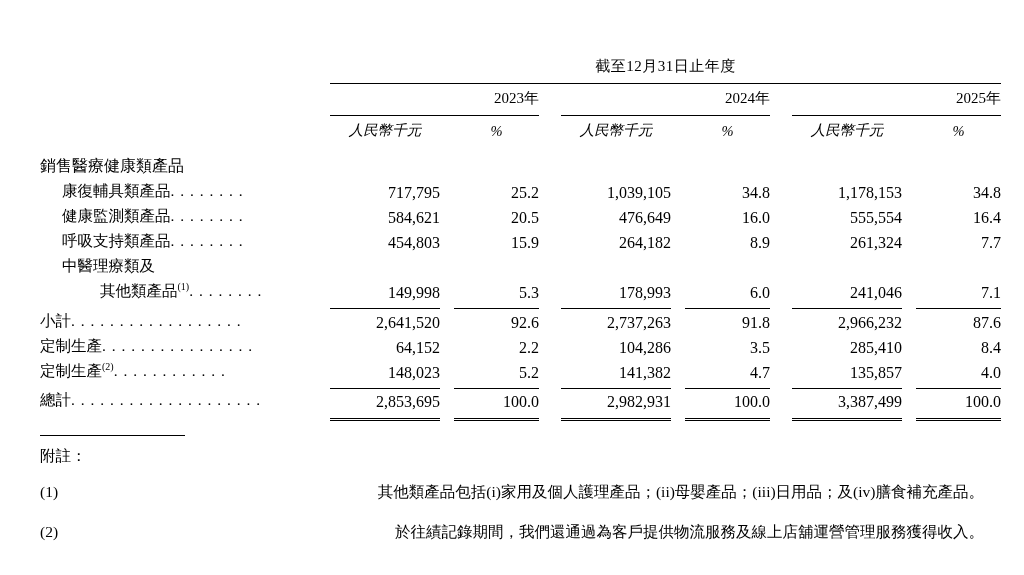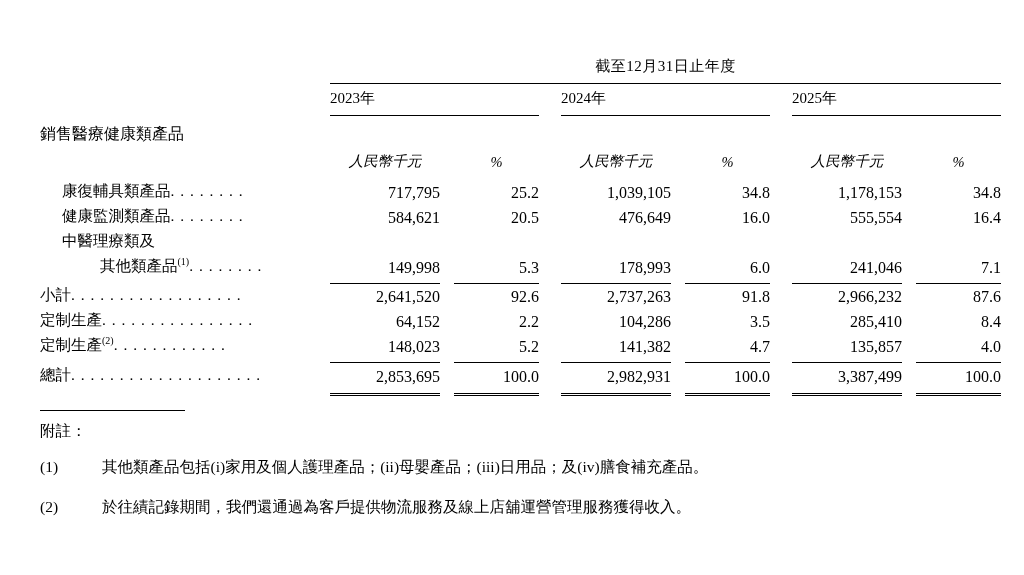--- a/index.html
+++ b/index.html
@@ -47,21 +47,21 @@
     font-weight: bold;
     font-size: 15px;
     padding-bottom: 4px !important;
     letter-spacing: 0.5px;
   }
   .rule-top {
     border-bottom: 1px solid #000;
     height: 3px;
   }
   .yr {
-    text-align: left;
+    text-align: right;
     font-weight: bold;
     font-size: 15px;
     padding: 5px 0 4px 0 !important;
   }
   .yr-rule {
     border-bottom: 1px solid #000;
     height: 3px;
   }
   .unit {
     text-align: center;
@@ -133,21 +133,21 @@
   .note-item {
     display: flex;
     font-size: 15.5px;
     margin-bottom: 18px;
     line-height: 1.4;
   }
   .note-num {
     width: 62px;
     flex: 0 0 62px;
   }
-  .note-text { flex: 1 1 auto; }
+  .note-text { flex: 1 1 auto; text-align: right; }
 </style>
 </head>
 <body>
 
 <div class="page">
 
   <table class="fin">
     <colgroup>
       <col class="c-label">
       <col class="c-amt">
@@ -184,40 +184,40 @@
       <tr>
         <td></td>
         <td class="yr-rule" colspan="3"></td>
         <td></td>
         <td class="yr-rule" colspan="3"></td>
         <td></td>
         <td class="yr-rule" colspan="3"></td>
       </tr>
 
       <tr>
+        <td></td>
+        <td class="unit">人民幣千元</td>
+        <td></td>
+        <td class="pct-sym">%</td>
+        <td></td>
+        <td class="unit">人民幣千元</td>
+        <td></td>
+        <td class="pct-sym">%</td>
+        <td></td>
+        <td class="unit">人民幣千元</td>
+        <td></td>
+        <td class="pct-sym">%</td>
+      </tr>
+
+      <tr>
         <td class="sec-title">銷售醫療健康類產品</td>
         <td colspan="11"></td>
       </tr>
 
       <tr>
-        <td></td>
-        <td class="unit">人民幣千元</td>
-        <td></td>
-        <td class="pct-sym">%</td>
-        <td></td>
-        <td class="unit">人民幣千元</td>
-        <td></td>
-        <td class="pct-sym">%</td>
-        <td></td>
-        <td class="unit">人民幣千元</td>
-        <td></td>
-        <td class="pct-sym">%</td>
-      </tr>
-
-      <tr>
         <td class="row-label"><span class="indent1"><span>康復輔具類產品</span><span class="leader">. . . . . . . .</span></span></td>
         <td class="num">717,795</td>
         <td></td>
         <td class="num">25.2</td>
         <td></td>
         <td class="num">1,039,105</td>
         <td></td>
         <td class="num">34.8</td>
         <td></td>
         <td class="num">1,178,153</td>
@@ -234,20 +234,34 @@
         <td></td>
         <td class="num">476,649</td>
         <td></td>
         <td class="num">16.0</td>
         <td></td>
         <td class="num">555,554</td>
         <td></td>
         <td class="num">16.4</td>
       </tr>
 
+      <tr>
+        <td class="row-label"><span class="indent1"><span>呼吸支持類產品</span><span class="leader">. . . . . . . .</span></span></td>
+        <td class="num">454,803</td>
+        <td></td>
+        <td class="num">15.9</td>
+        <td></td>
+        <td class="num">264,182</td>
+        <td></td>
+        <td class="num">8.9</td>
+        <td></td>
+        <td class="num">261,324</td>
+        <td></td>
+        <td class="num">7.7</td>
+      </tr>
 
       <tr>
         <td class="row-label"><span class="indent1"><span>中醫理療類及</span></span></td>
         <td colspan="11"></td>
       </tr>
 
       <tr>
         <td class="row-label"><span class="indent2"><span>其他類產品</span><span class="sup">(1)</span><span class="leader">. . . . . . . .</span></span></td>
         <td class="num">149,998</td>
         <td></td>

